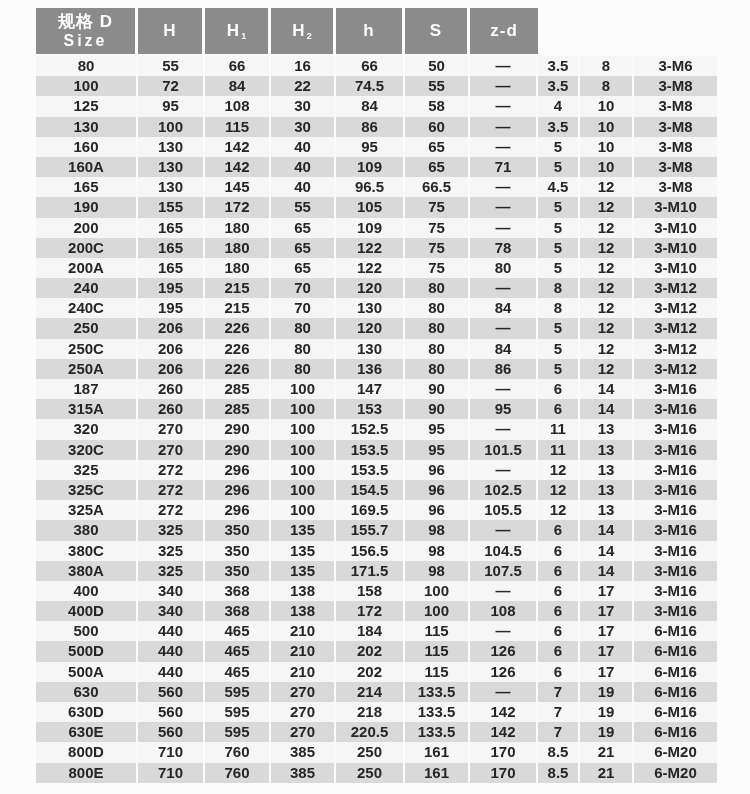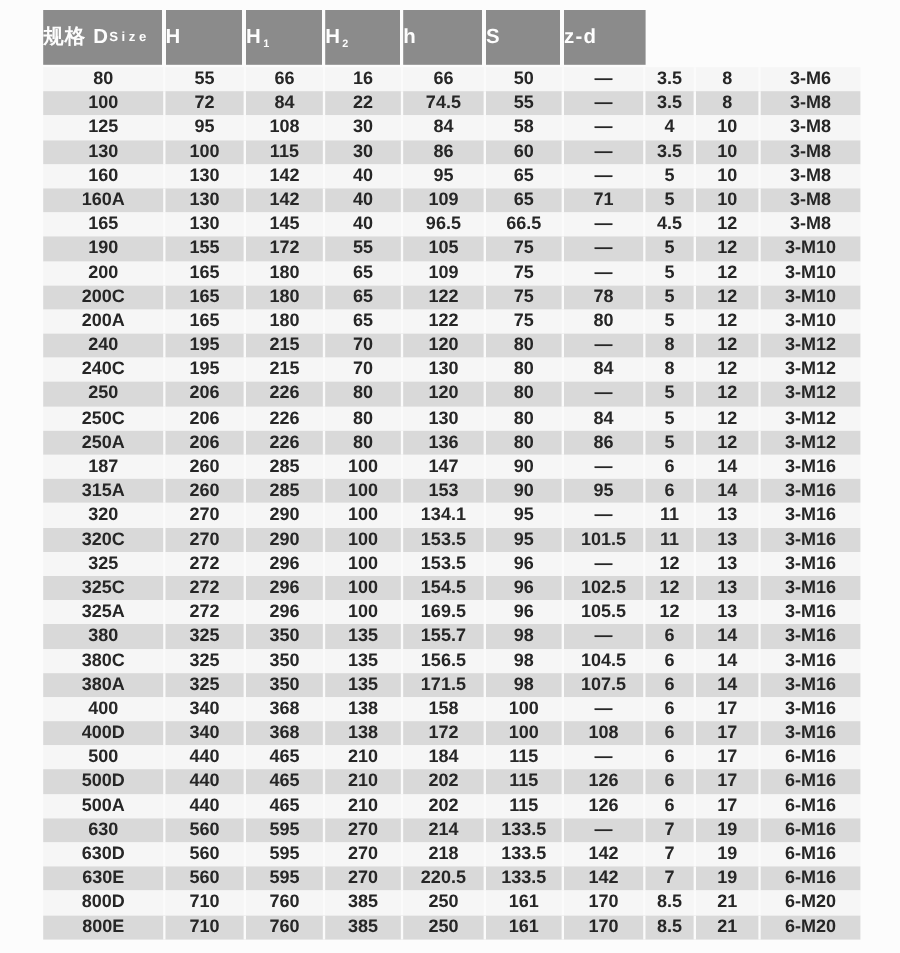--- a/index.html
+++ b/index.html
@@ -22,29 +22,30 @@
     grid-template-columns: 102px 67px 66px 65px 69px 65px 68px 42px 54px 83px;
     height: 46px;
     margin-bottom: 2px;
   }
   .hcell {
     background: var(--header-bg, #8b8b8b);
     background-clip: padding-box;
     border-right: 3px solid rgba(0,0,0,0);
     color: var(--header-text, #fdfdfd);
     display: flex;
-    flex-direction: row;
+    flex-direction: column;
     align-items: center;
+    justify-content: center;
     font-size: 16px;
     font-weight: bold;
     line-height: 1.15;
   }
   .hcell:last-child { border-right: none; }
   .hcell .line1 { font-size: 17px; letter-spacing: 1px; }
-  .hcell .line2 { font-size: 11px; letter-spacing: 3px; }
+  .hcell .line2 { font-size: 16px; letter-spacing: 3px; }
   .hcell sub {
     font-size: 9px;
     font-weight: bold;
     vertical-align: baseline;
     position: relative;
     top: 3px;
     left: 1px;
   }
   .tbody { width: 681px; font-weight: bold; }
   .trow {
@@ -309,21 +310,21 @@
         <div class="tcell">95</div>
         <div class="tcell">6</div>
         <div class="tcell">14</div>
         <div class="tcell">3-M16</div>
       </div>
       <div class="trow light">
         <div class="tcell">320</div>
         <div class="tcell">270</div>
         <div class="tcell">290</div>
         <div class="tcell">100</div>
-        <div class="tcell">134.1</div>
+        <div class="tcell">152.5</div>
         <div class="tcell">95</div>
         <div class="tcell">—</div>
         <div class="tcell">11</div>
         <div class="tcell">13</div>
         <div class="tcell">3-M16</div>
       </div>
       <div class="trow dark">
         <div class="tcell">320C</div>
         <div class="tcell">270</div>
         <div class="tcell">290</div>

